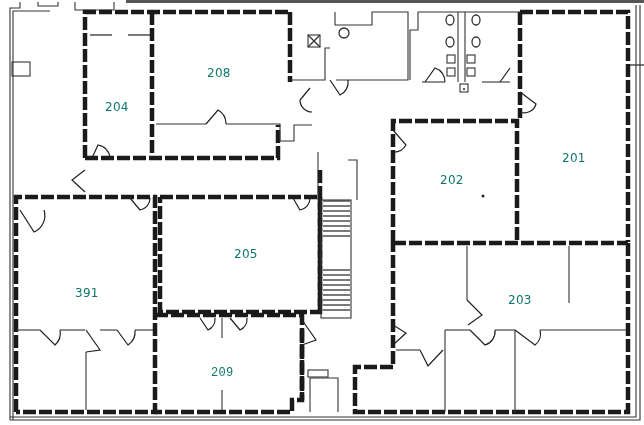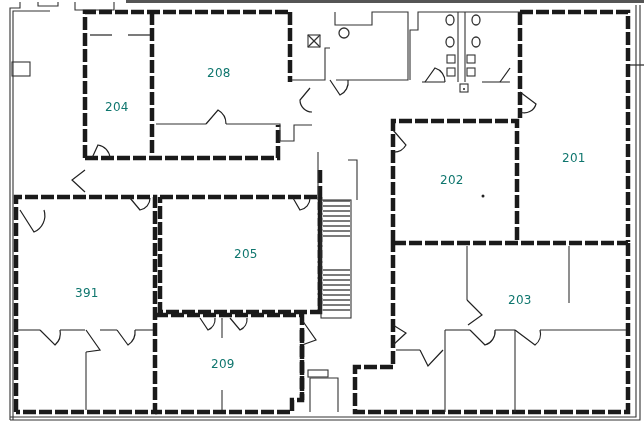--- a/index.html
+++ b/index.html
@@ -158,13 +158,13 @@
   <circle cx="483" cy="196" r="1.5" fill="#222"></circle>
 </svg>
 
 <div class="lbl" style="left:562px;top:151px;">201</div>
 <div class="lbl" style="left:440px;top:173px;text-align:center;">202</div>
 <div class="lbl" style="left:508px;top:293px;">203</div>
 <div class="lbl" style="left:105px;top:78px;margin-top:22px;">204</div>
 <div class="lbl" style="left:226px;top:247px;margin-left:8px;">205</div>
 <div class="lbl" style="left:75px;top:286px;">391</div>
 <div class="lbl" style="left:207px;top:66px;">208</div>
-<div class="lbl" style="left:211px;top:357px;">209</div>
+<div class="lbl" style="left:211px;top:366px;font-family:Liberation Mono, monospace;">209</div>
 
 </body></html>

